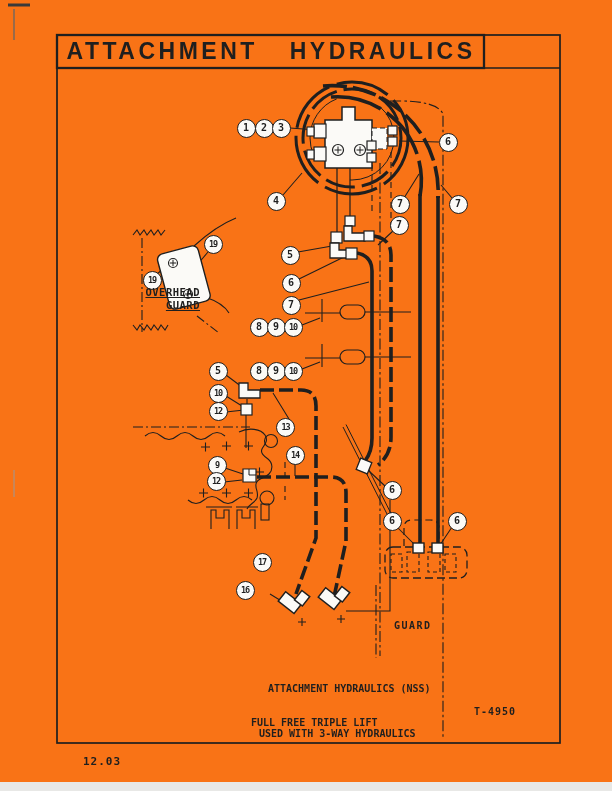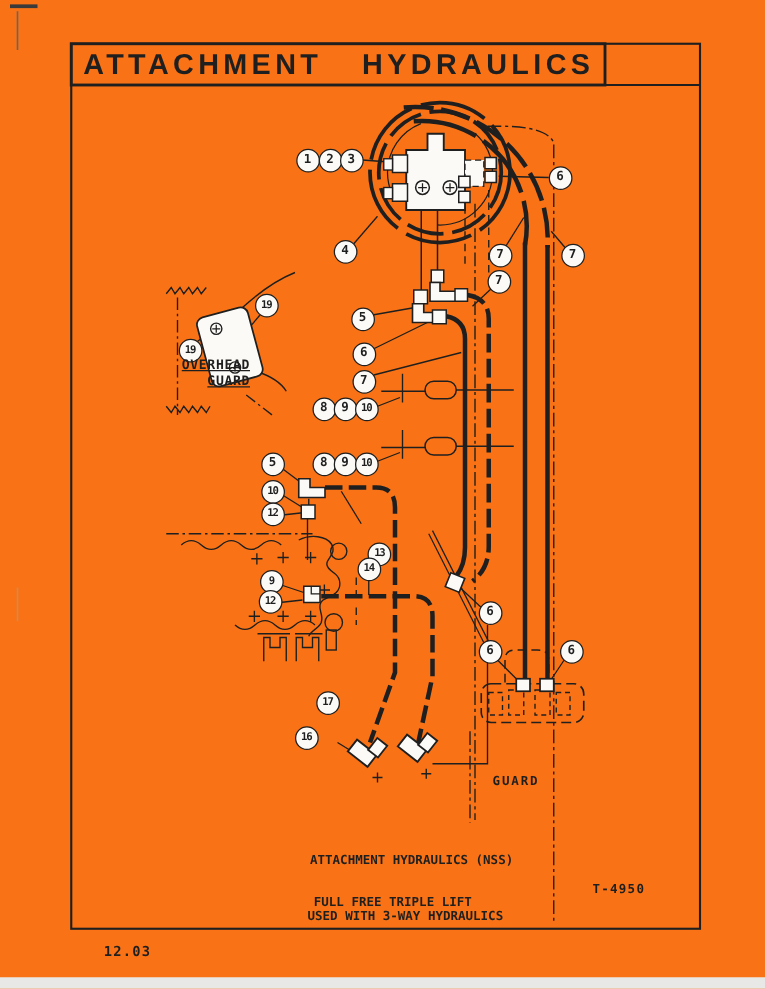--- a/index.html
+++ b/index.html
@@ -13,21 +13,21 @@
   .callout{position:absolute;width:19px;height:19px;border:1.5px solid #1f1f1f;border-radius:50%;
         background:#fbfaf7;display:flex;align-items:center;justify-content:center;
         font:bold 10px "DejaVu Sans Mono",monospace;box-sizing:border-box;line-height:1;}
   .callout.wide{font-size:8.5px;letter-spacing:-1px;}
   .inset-label{position:absolute;left:112px;top:286px;width:88px;text-align:right;
         font:bold 10.5px "DejaVu Sans Mono",monospace;line-height:13px;letter-spacing:0.5px;text-decoration:underline;}
   .mast-label{position:absolute;left:394px;top:620px;
         font:bold 10px "DejaVu Sans Mono",monospace;letter-spacing:1.5px;}
   .figure-caption{position:absolute;left:246px;top:683px;
         font:bold 10px "DejaVu Sans Mono",monospace;line-height:11.5px;white-space:nowrap;}
-  .cap-1{margin-left:2px;} .cap-2{margin-left:5px;margin-top:22px;} .cap-3{margin-left:0;}
+  .cap-1{margin-left:22px;} .cap-2{margin-left:5px;margin-top:22px;} .cap-3{margin-left:13px;}
   .figure-number{position:absolute;left:474px;top:706px;
         font:bold 10px "DejaVu Sans Mono",monospace;letter-spacing:1px;}
   .page-number{position:absolute;left:83px;top:755px;
         font:bold 11px "DejaVu Sans Mono",monospace;letter-spacing:1px;}
 </style>
 </head>
 <body>
 
 <div id="page">
 
@@ -212,21 +212,21 @@
       <div class="callout" style="left: 281.5px; top: 295.5px;">7</div>
       <div class="callout" style="left: 249.5px; top: 317.5px;">8</div>
       <div class="callout" style="left: 266.5px; top: 317.5px;">9</div>
       <div class="callout wide" style="left: 283.5px; top: 317.5px;">10</div>
       <div class="callout" style="left: 249.5px; top: 361.5px;">8</div>
       <div class="callout" style="left: 266.5px; top: 361.5px;">9</div>
       <div class="callout wide" style="left: 283.5px; top: 361.5px;">10</div>
       <div class="callout" style="left: 208.5px; top: 361.5px;">5</div>
       <div class="callout wide" style="left: 208.5px; top: 383.5px;">10</div>
       <div class="callout wide" style="left: 208.5px; top: 401.5px;">12</div>
-      <div class="callout wide" style="left: 294px; top: 417.5px; margin-top: 16px;">13</div>
+      <div class="callout wide" style="left: 276px; top: 417.5px;">13</div>
       <div class="callout wide" style="left: 285.5px; top: 445.5px;">14</div>
       <div class="callout wide" style="left: 207.5px; top: 455.5px;">9</div>
       <div class="callout wide" style="left: 206.5px; top: 471.5px;">12</div>
       <div class="callout wide" style="left: 235.5px; top: 580.5px;">16</div>
       <div class="callout wide" style="left: 252.5px; top: 553px;">17</div>
       <div class="callout wide" style="left: 142.5px; top: 270.5px;">19</div>
       <div class="callout wide" style="left: 203.5px; top: 234.5px;">19</div>
       <div class="callout" style="left: 382.5px; top: 480.5px;">6</div>
       <div class="callout" style="left: 382.5px; top: 511.5px;">6</div>
       <div class="callout" style="left: 447.5px; top: 511.5px;">6</div>

